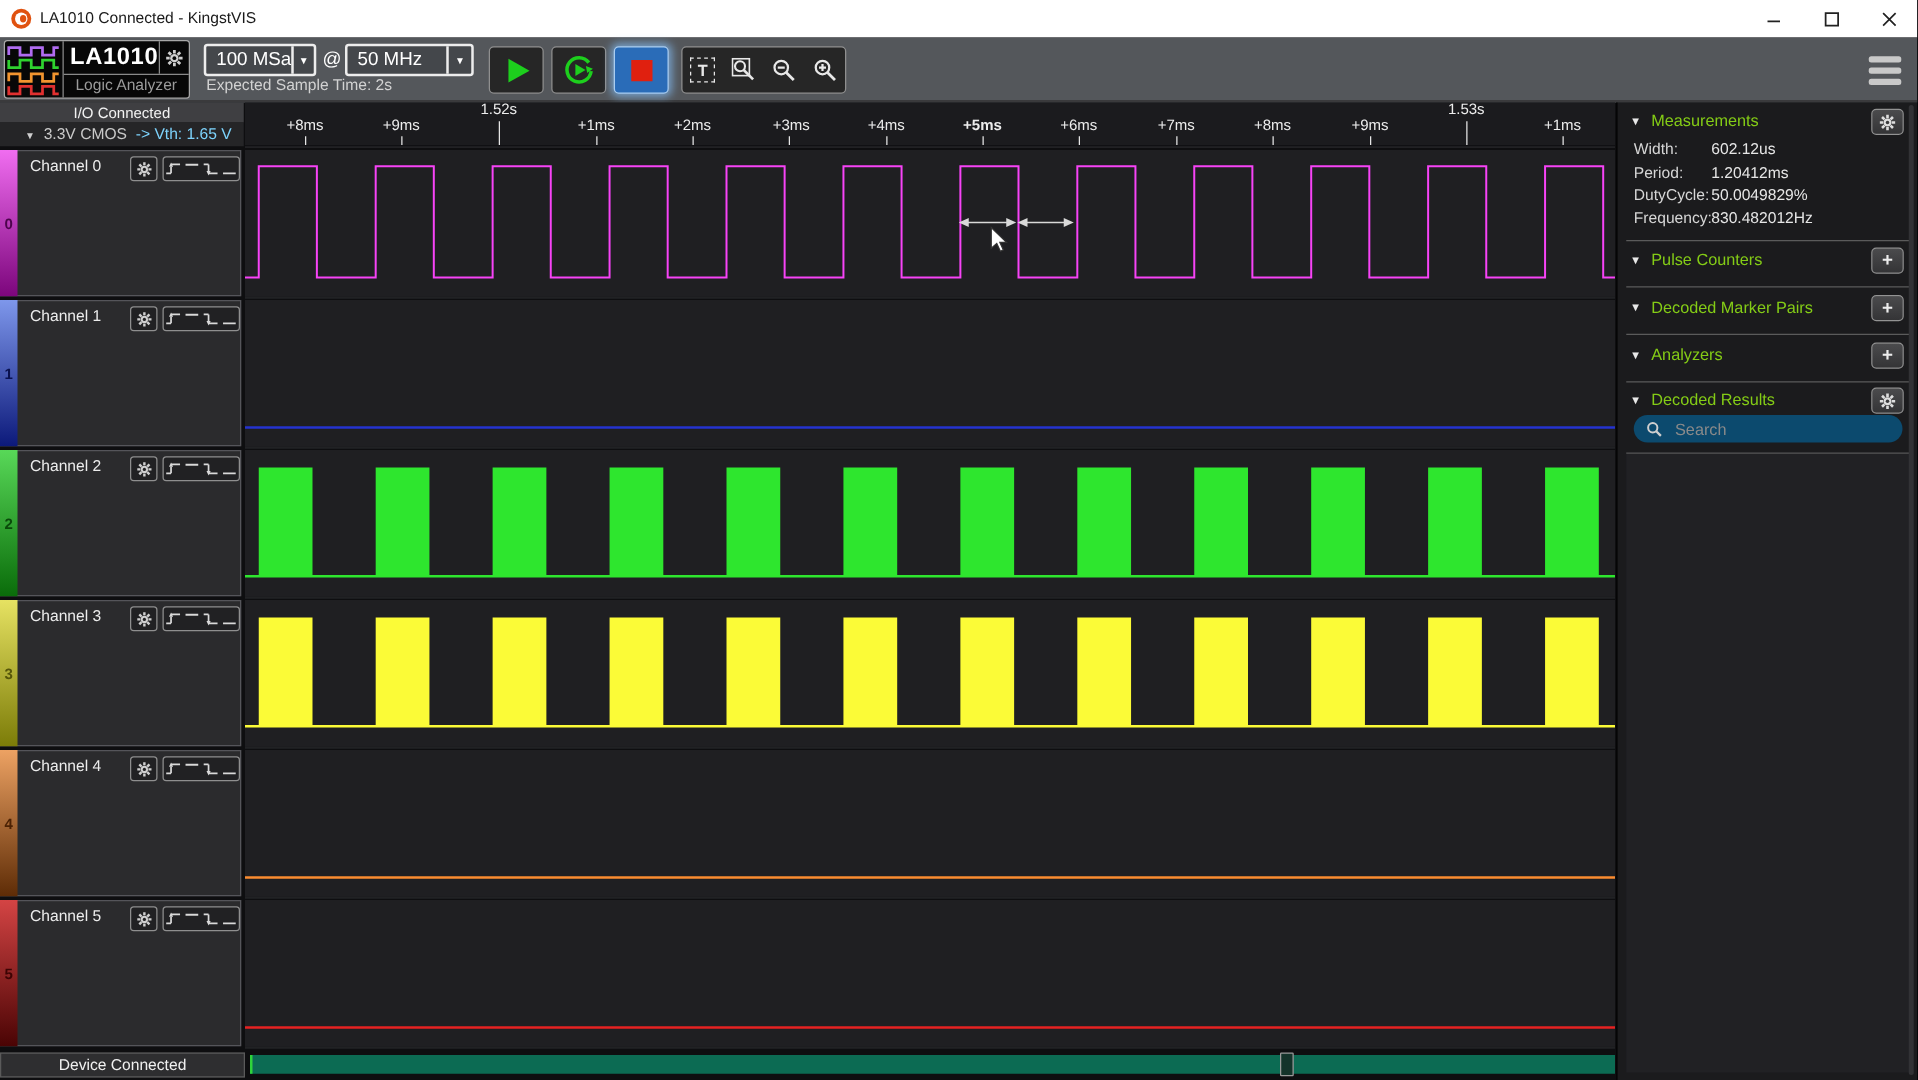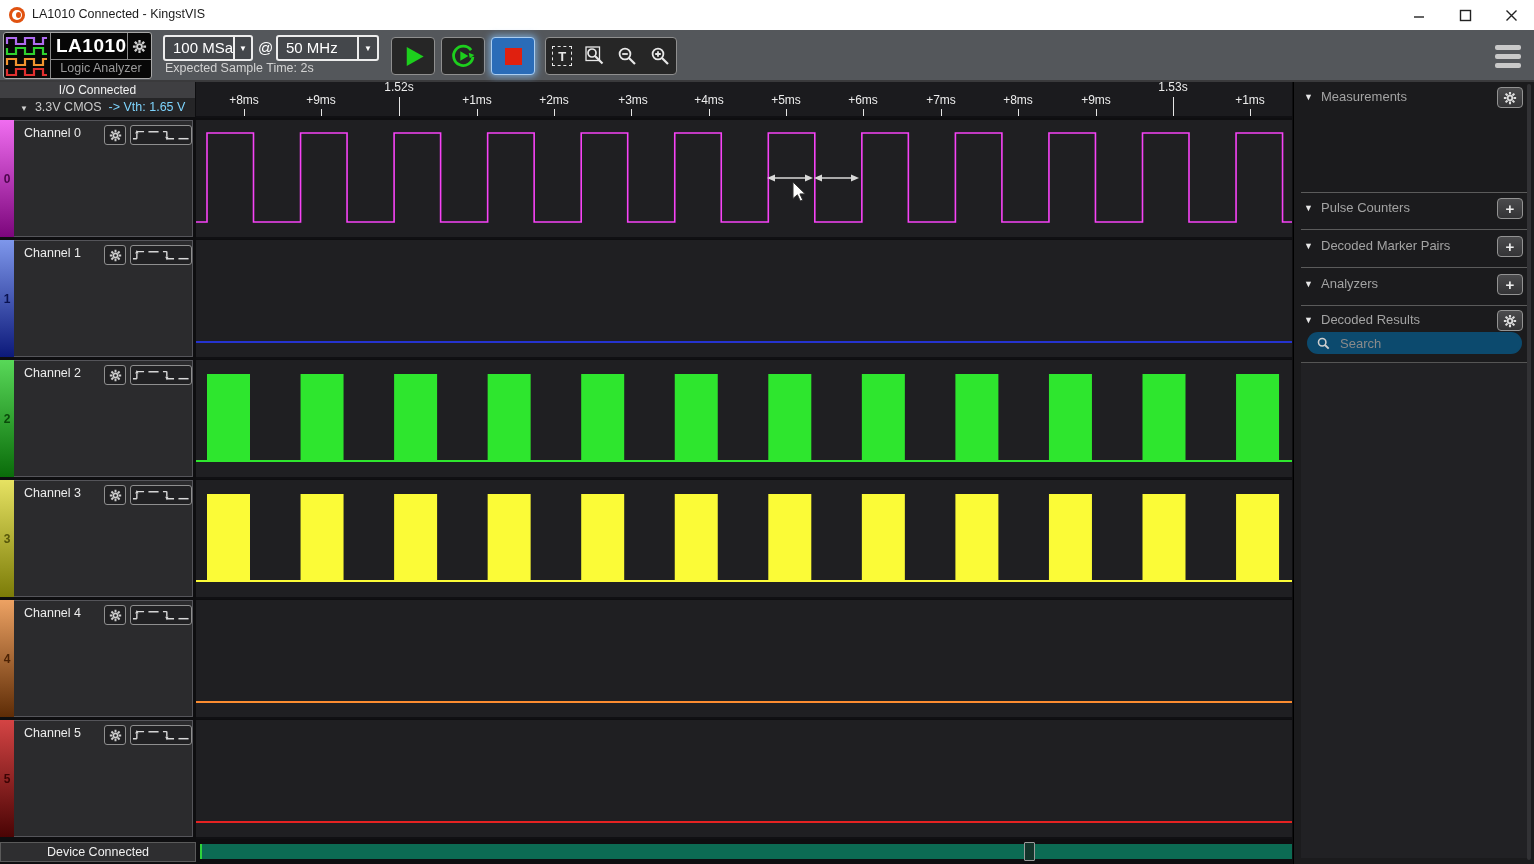--- a/index.html
+++ b/index.html
@@ -60,21 +60,21 @@
   .tick-mark.major{height:19px;}
   .hsep{position:absolute;left:196px;width:1096px;height:1px;background:#56595d;border-top:1px solid #101013;border-bottom:1px solid #101013;}
   .wave-row{position:absolute;left:196px;width:1096px;height:117px;background:#1f1f22;}
   .wave-row svg{display:block;}
   .overlay{position:absolute;left:196px;top:82px;pointer-events:none;z-index:6;}
 
   
   .rpanel{position:absolute;left:1293px;top:82px;width:241px;height:782px;background:#1b1b1d;border-left:1px solid #000;}
   .sec-head{position:absolute;left:0;width:100%;height:24px;}
   .sec-head .tri{position:absolute;left:10px;top:6px;font-size:9px;color:#e8e8e8;}
-  .sec-title{position:absolute;left:27px;top:3px;font-size:13px;color:#a3a3a3;}
+  .sec-title{position:absolute;left:27px;top:3px;font-size:13px;color:#84cc16;}
   .mini-btn{position:absolute;right:11px;top:1px;width:26px;height:21px;background:linear-gradient(#4b4b4d,#343436);border:1px solid #939393;border-radius:4px;display:flex;align-items:center;justify-content:center;color:#ededed;font-size:15px;font-weight:bold;padding:0;line-height:1;}
   .meas-rows{position:absolute;left:0;top:28px;width:100%;}
   .meas-row{display:flex;height:18.4px;align-items:center;}
   .m-label{width:62px;margin-left:13px;font-size:12.5px;color:#d6d6d6;}
   .m-value{font-size:12.5px;color:#e6e6e6;}
   .psep{position:absolute;left:7px;width:227px;height:1px;background:#5b5b5b;}
   .search-box{position:absolute;left:13px;top:250px;width:215px;height:22px;background:#0c4a6e;border-radius:11px;display:flex;align-items:center;}
   .search-box svg{margin-left:10px;}
   .search-box input{flex:1;background:transparent;border:none;outline:none;color:#c8c8c8;font-size:13px;margin-left:8px;font-family:"Liberation Sans",sans-serif;}
   .search-box input::placeholder{color:#8a8a8a;}
@@ -456,21 +456,21 @@
       <div class="tick-label major" style="left: 203px;">1.52s</div>
       <div class="tick-mark major" style="left: 203px;"></div>
       <div class="tick-label" style="left: 281px;">+1ms</div>
       <div class="tick-mark" style="left: 281px;"></div>
       <div class="tick-label" style="left: 358px;">+2ms</div>
       <div class="tick-mark" style="left: 358px;"></div>
       <div class="tick-label" style="left: 437px;">+3ms</div>
       <div class="tick-mark" style="left: 435px;"></div>
       <div class="tick-label" style="left: 513px;">+4ms</div>
       <div class="tick-mark" style="left: 513px;"></div>
-      <div class="tick-label" style="left: 590px;">+5ms</div>
+      <div class="tick-label" style="left: 590px; font-weight: bold;">+5ms</div>
       <div class="tick-mark" style="left: 590px;"></div>
       <div class="tick-label" style="left: 667px;">+6ms</div>
       <div class="tick-mark" style="left: 667px;"></div>
       <div class="tick-label" style="left: 745px;">+7ms</div>
       <div class="tick-mark" style="left: 745px;"></div>
       <div class="tick-label" style="left: 822px;">+8ms</div>
       <div class="tick-mark" style="left: 822px;"></div>
       <div class="tick-label" style="left: 900px;">+9ms</div>
       <div class="tick-mark" style="left: 900px;"></div>
       <div class="tick-label major" style="left: 977px;">1.53s</div>
@@ -564,20 +564,38 @@
       <button class="mini-btn">
         <svg viewBox="0 0 16 16" width="14" height="14">
             <g stroke="#dedede" stroke-width="2.4">
               <path d="M8 1v3M8 12v3M1 8h3M12 8h3M3 3l2.2 2.2M10.8 10.8L13 13M13 3l-2.2 2.2M5.2 10.8L3 13"></path>
             </g>
             <circle cx="8" cy="8" r="3.6" fill="#dedede"></circle>
             <circle cx="8" cy="8" r="1.6" fill="#3a3a3c"></circle>
           </svg>
       </button>
     </div>
+    <div class="meas-rows">
+      <div class="meas-row">
+          <span class="m-label">Width:</span>
+          <span class="m-value">602.12us</span>
+        </div>
+      <div class="meas-row">
+          <span class="m-label">Period:</span>
+          <span class="m-value">1.20412ms</span>
+        </div>
+      <div class="meas-row">
+          <span class="m-label">DutyCycle:</span>
+          <span class="m-value">50.0049829%</span>
+        </div>
+      <div class="meas-row">
+          <span class="m-label">Frequency:</span>
+          <span class="m-value">830.482012Hz</span>
+        </div>
+    </div>
     <div class="psep" style="top:110px;"></div>
 
     <div class="sec-head" style="top:115px;">
       <span class="tri">▼</span>
       <span class="sec-title">Pulse Counters</span>
       <button class="mini-btn">
           <span>+</span>
         </button>
     </div>
     <div class="psep" style="top:147px;"></div>

